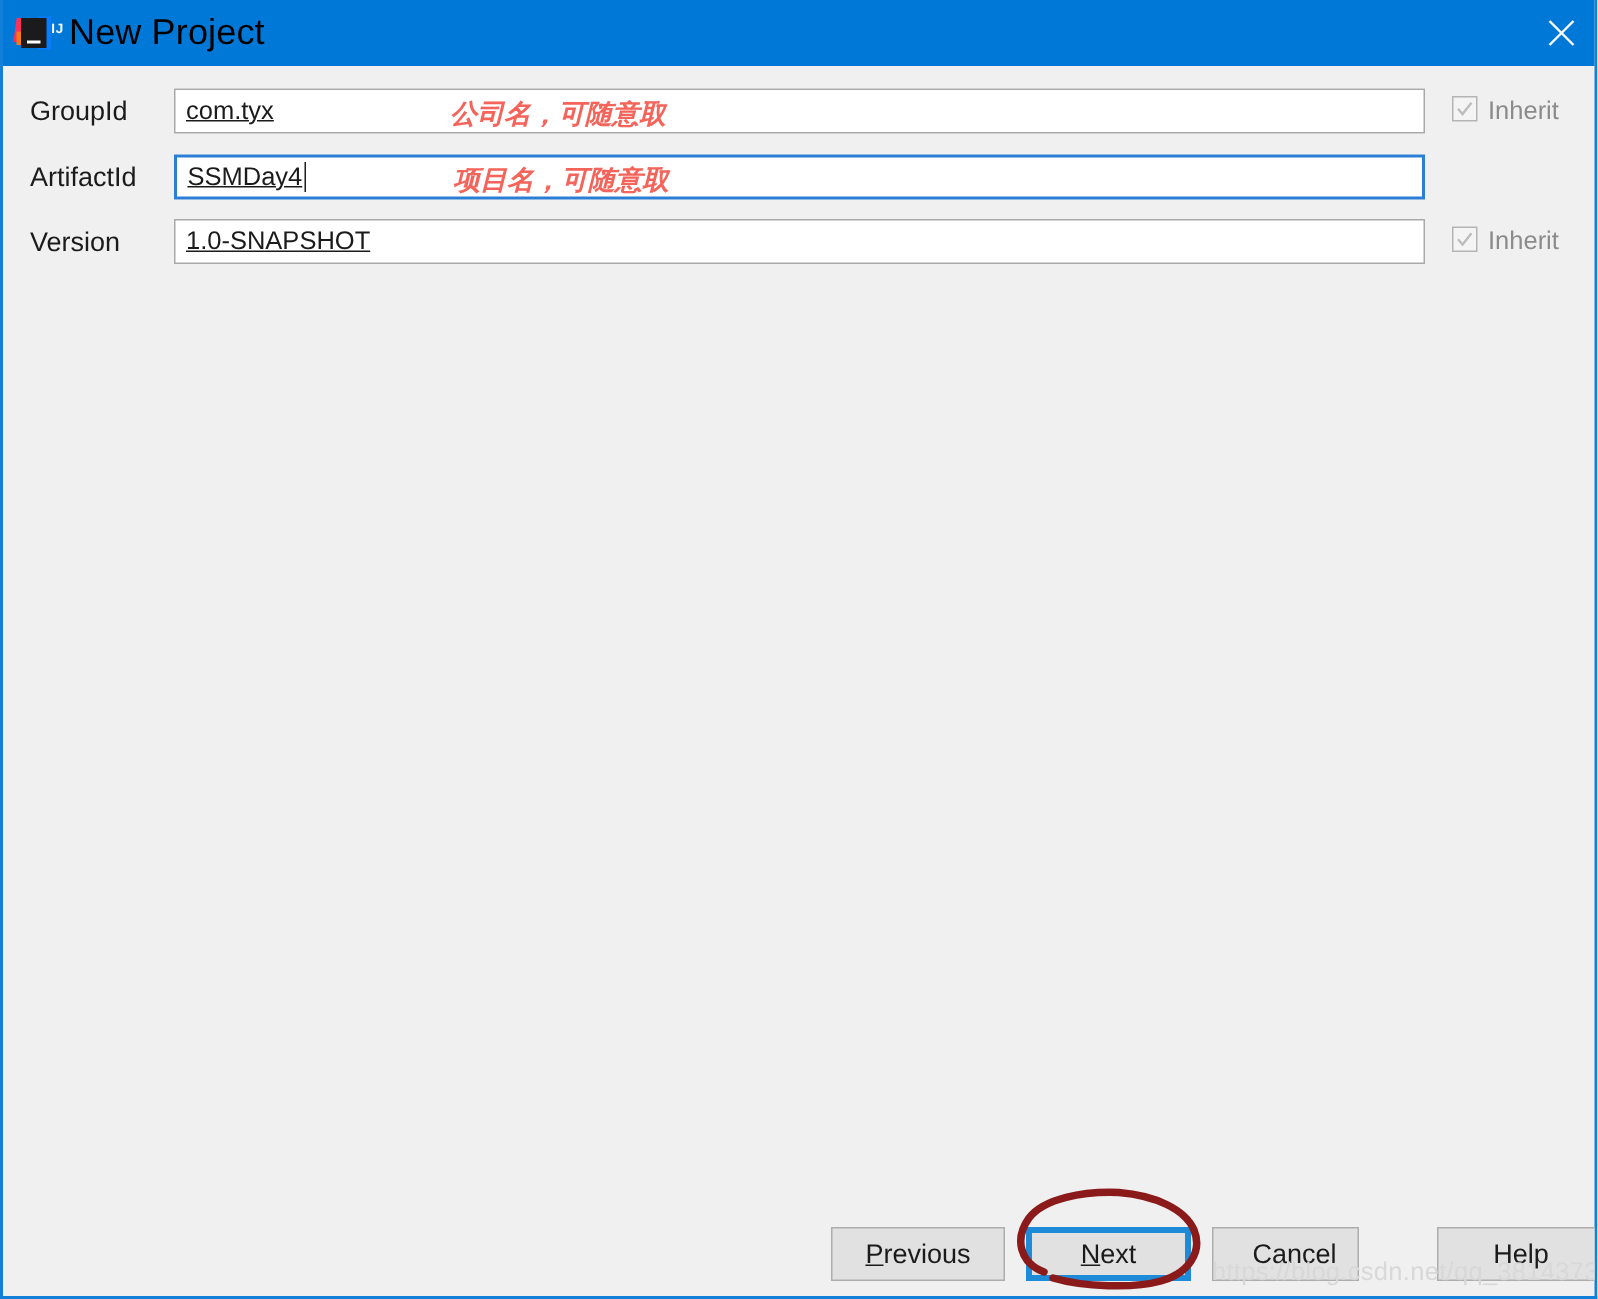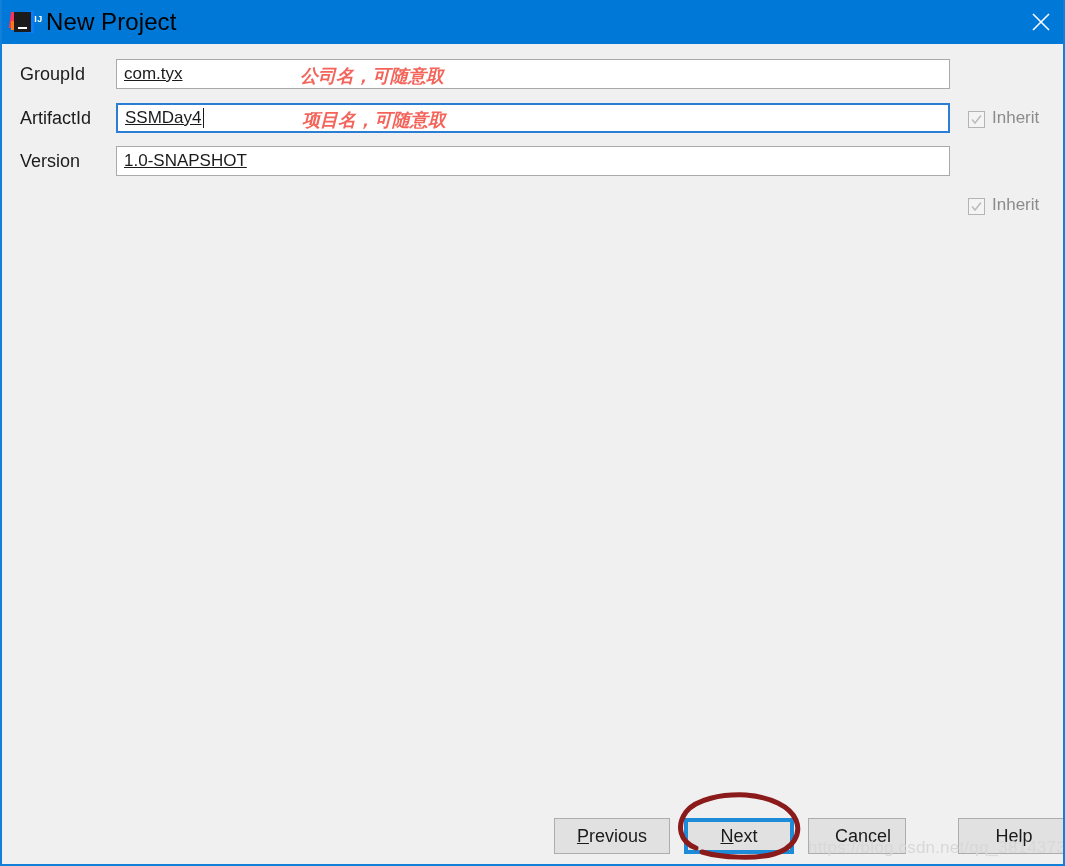--- a/index.html
+++ b/index.html
@@ -164,23 +164,22 @@
     font-style: italic;
   }
   #annotation-groupid   { left: 298px; top: 64px; }
   #annotation-artifactid{ left: 300px; top: 108px; }
 
   
   .inherit-group {
     position: absolute;
     left: 966px;
     display: flex;
-    align-items: flex-end;
+    align-items: flex-start;
     gap: 7px;
-    margin-top: 44px;
   }
   .checkbox {
     width: 17px;
     height: 17px;
     border: 1px solid #b4b4b4;
     background: #f4f4f4;
     position: relative;
     flex: none;
   }
   .checkbox svg {

